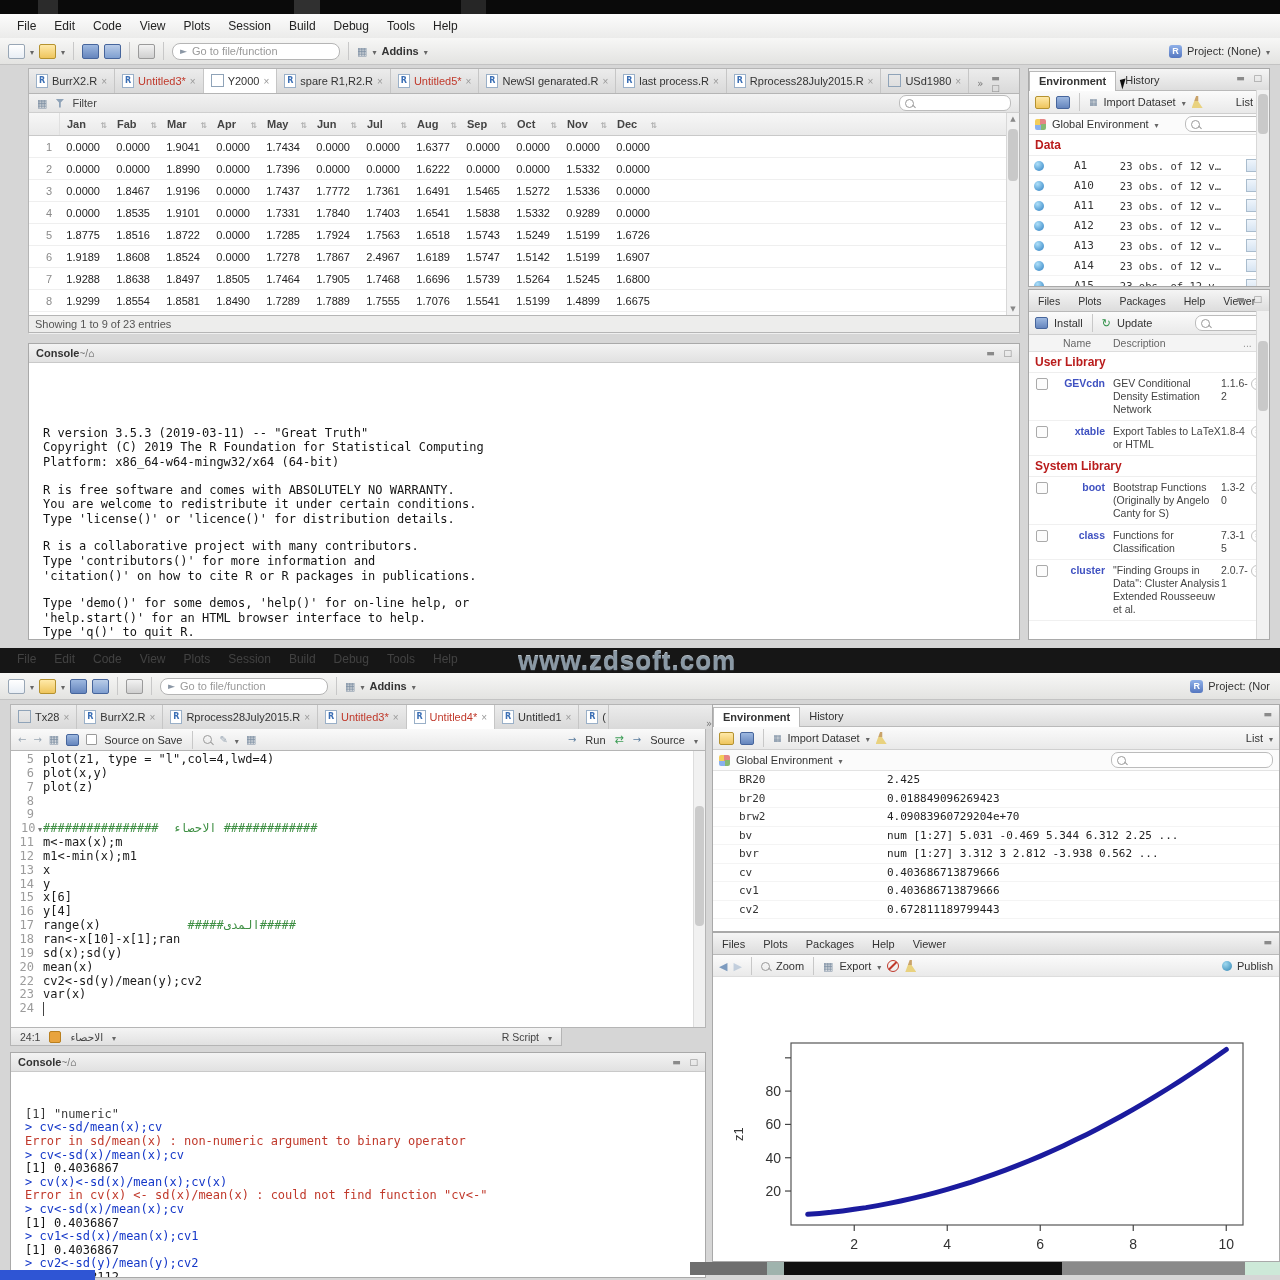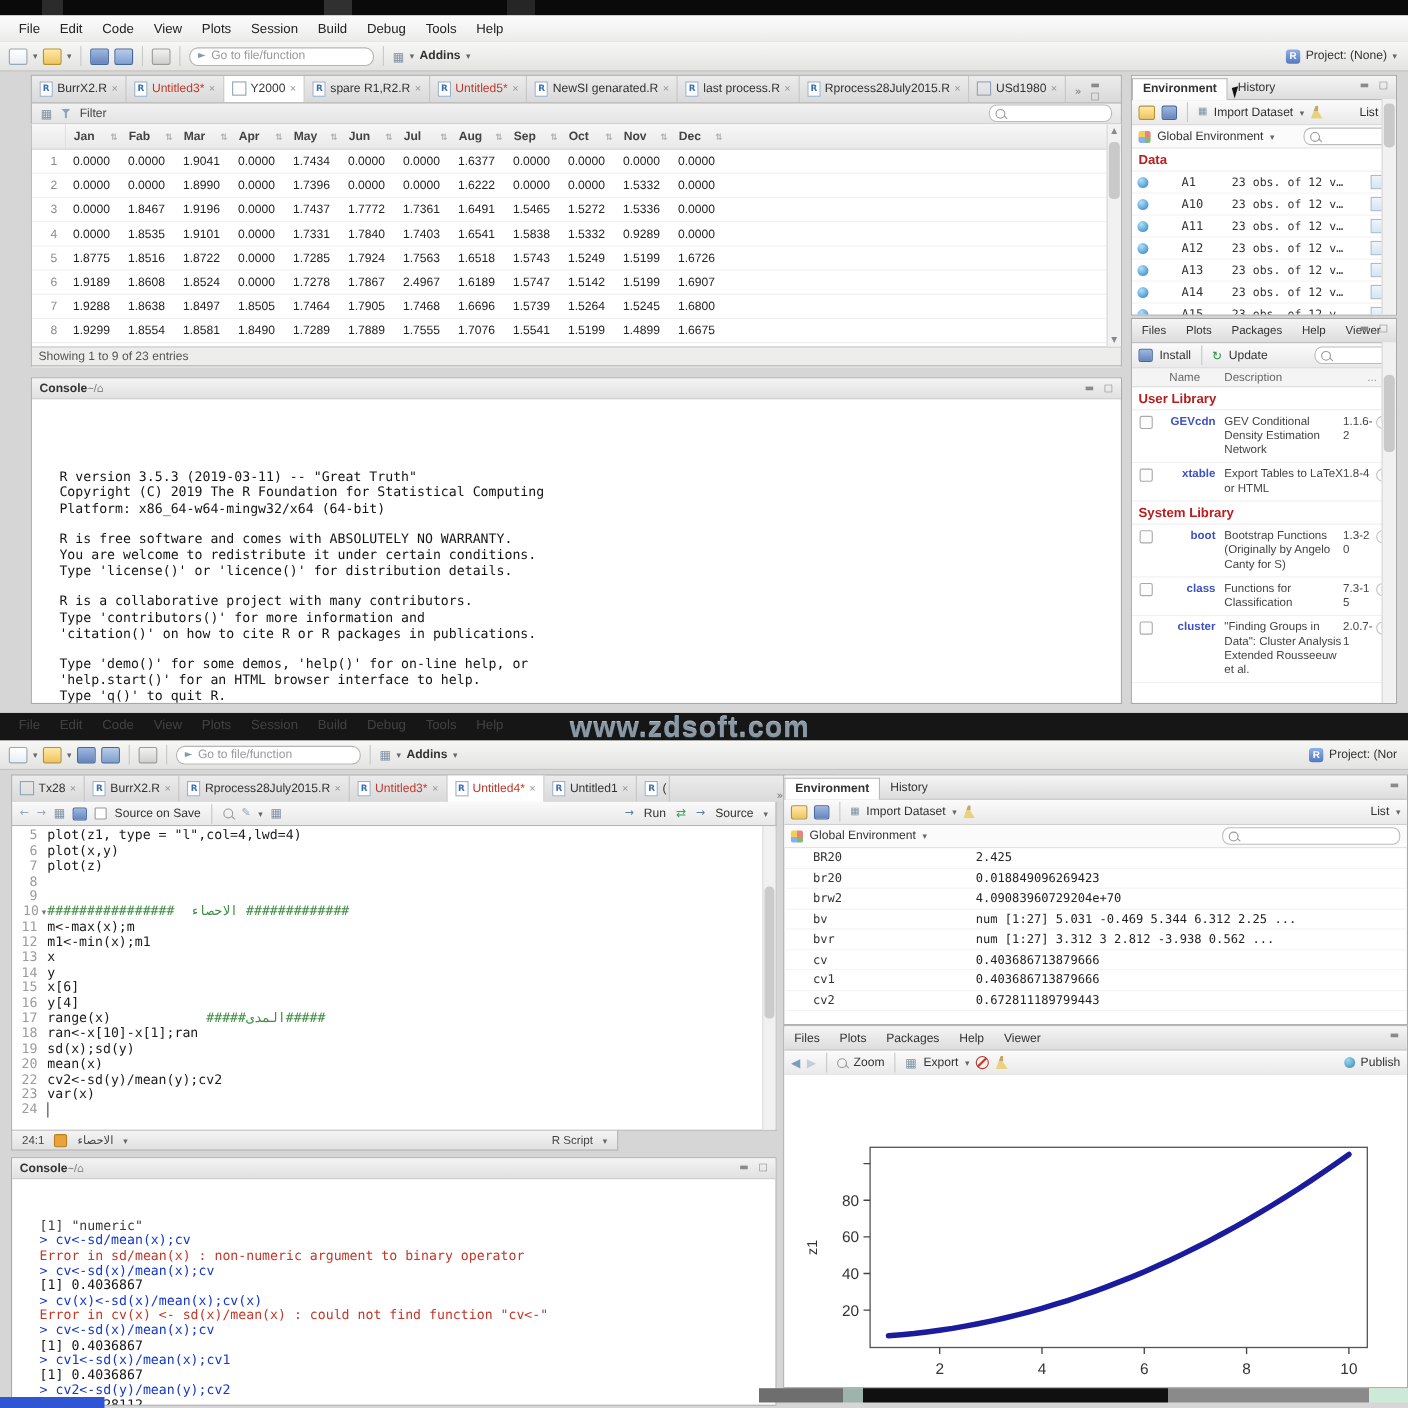--- a/index.html
+++ b/index.html
@@ -100,21 +100,21 @@
              background:#ededec;border:1px solid #b5b5b5;border-top:none;box-sizing:border-box;
              display:flex;align-items:center;padding-left:6px;}
 
   
   .chead{height:18px;background:linear-gradient(#f3f3f3,#e1e1e1);border-bottom:1px solid #c9c9c9;
          display:flex;align-items:center;gap:0;padding:0 7px;font-size:11px;color:#333;position:relative;}
   .chead .t{font-weight:bold;}
   .chead .p{color:#777;font-size:10px;}
   .home{color:#8a8a8a;font-size:10px;font-family:"DejaVu Sans",sans-serif;}
   .cbody{font-family:"DejaVu Sans Mono",monospace;font-size:12px;color:#141414;
-         padding-left:25px;white-space:pre;overflow:hidden;}
+         padding-left:14px;white-space:pre;overflow:hidden;}
   #t-console{position:absolute;left:28px;top:343px;width:992px;height:297px;}
   #t-console .cbody{padding-top:19px;line-height:14.6px;}
   #b-console{position:absolute;left:10px;top:404px;width:696px;height:226px;}
   #b-console .cbody{padding-top:2px;line-height:13.6px;}
   .cline{min-height:13px;}
   .cline.cmd{color:#1437c8;}
   .cline.err{color:#c0392b;}
   .cline.clip{margin-top:-7px;opacity:.85;}
 
   

